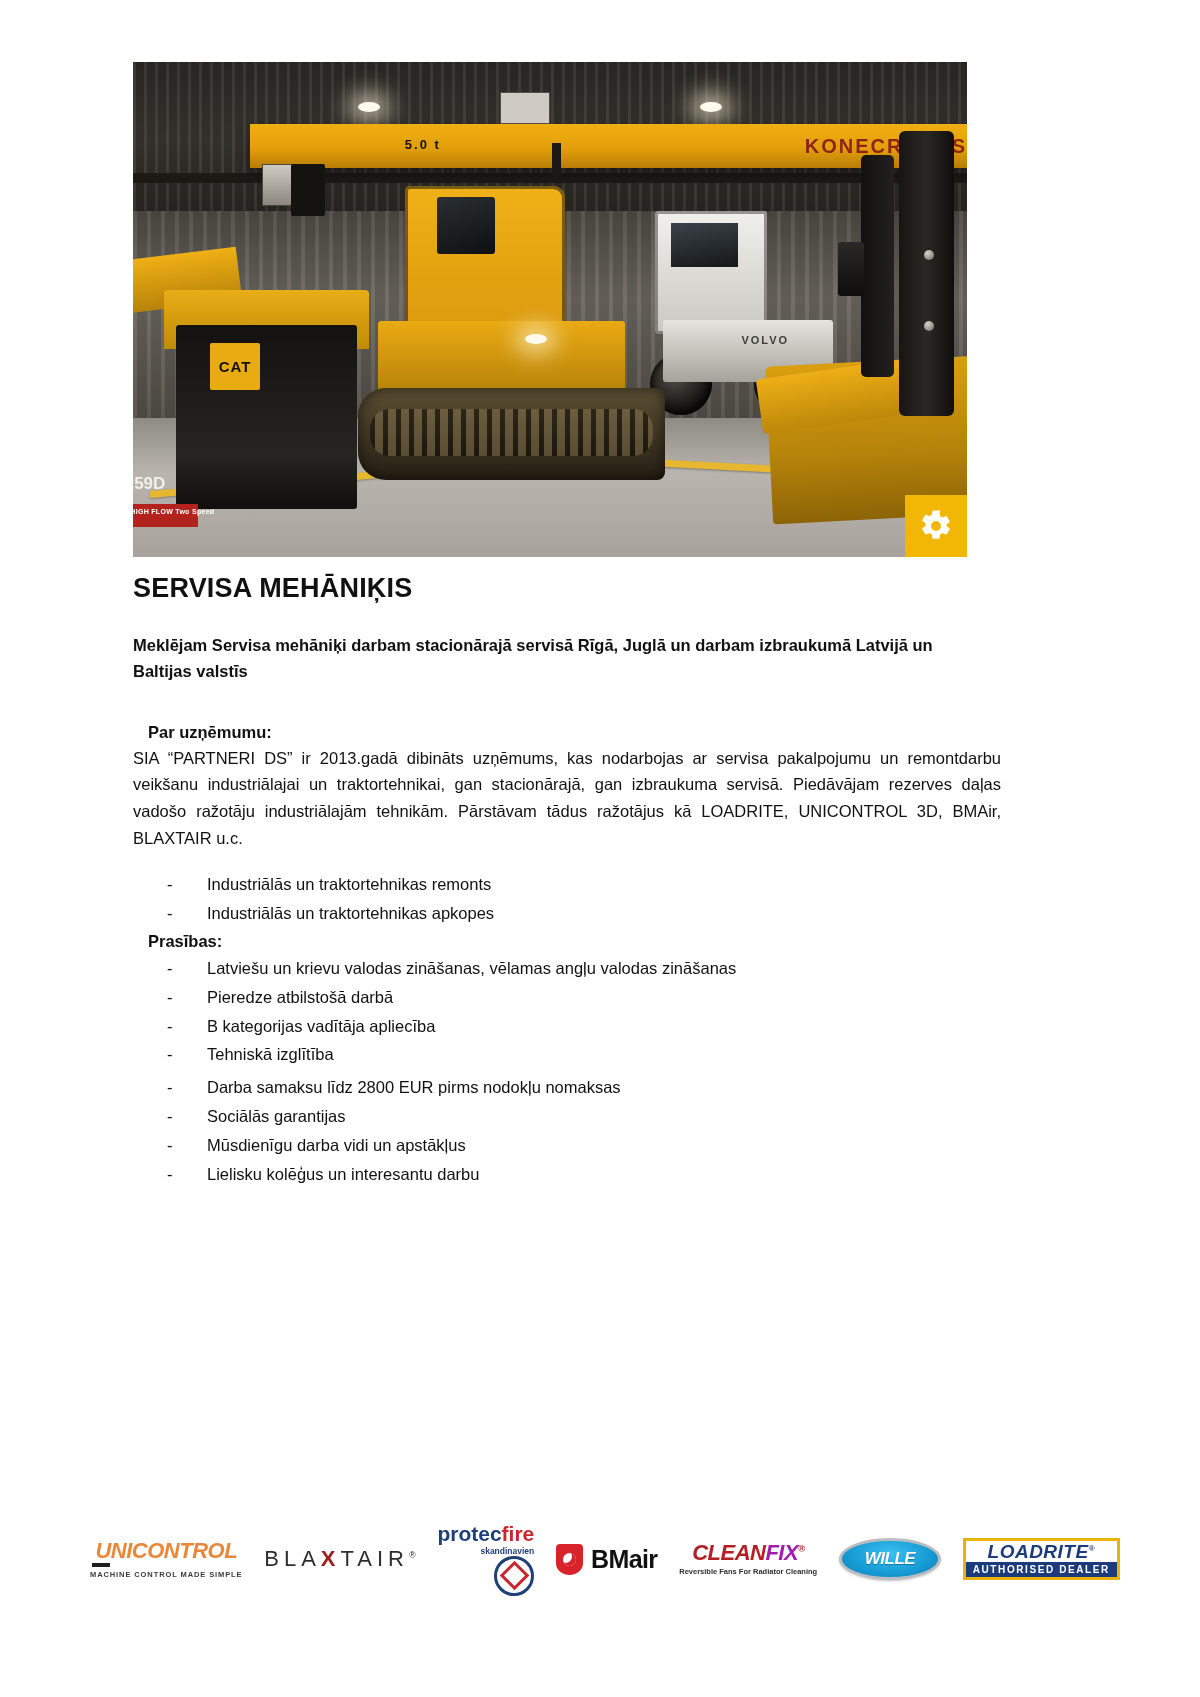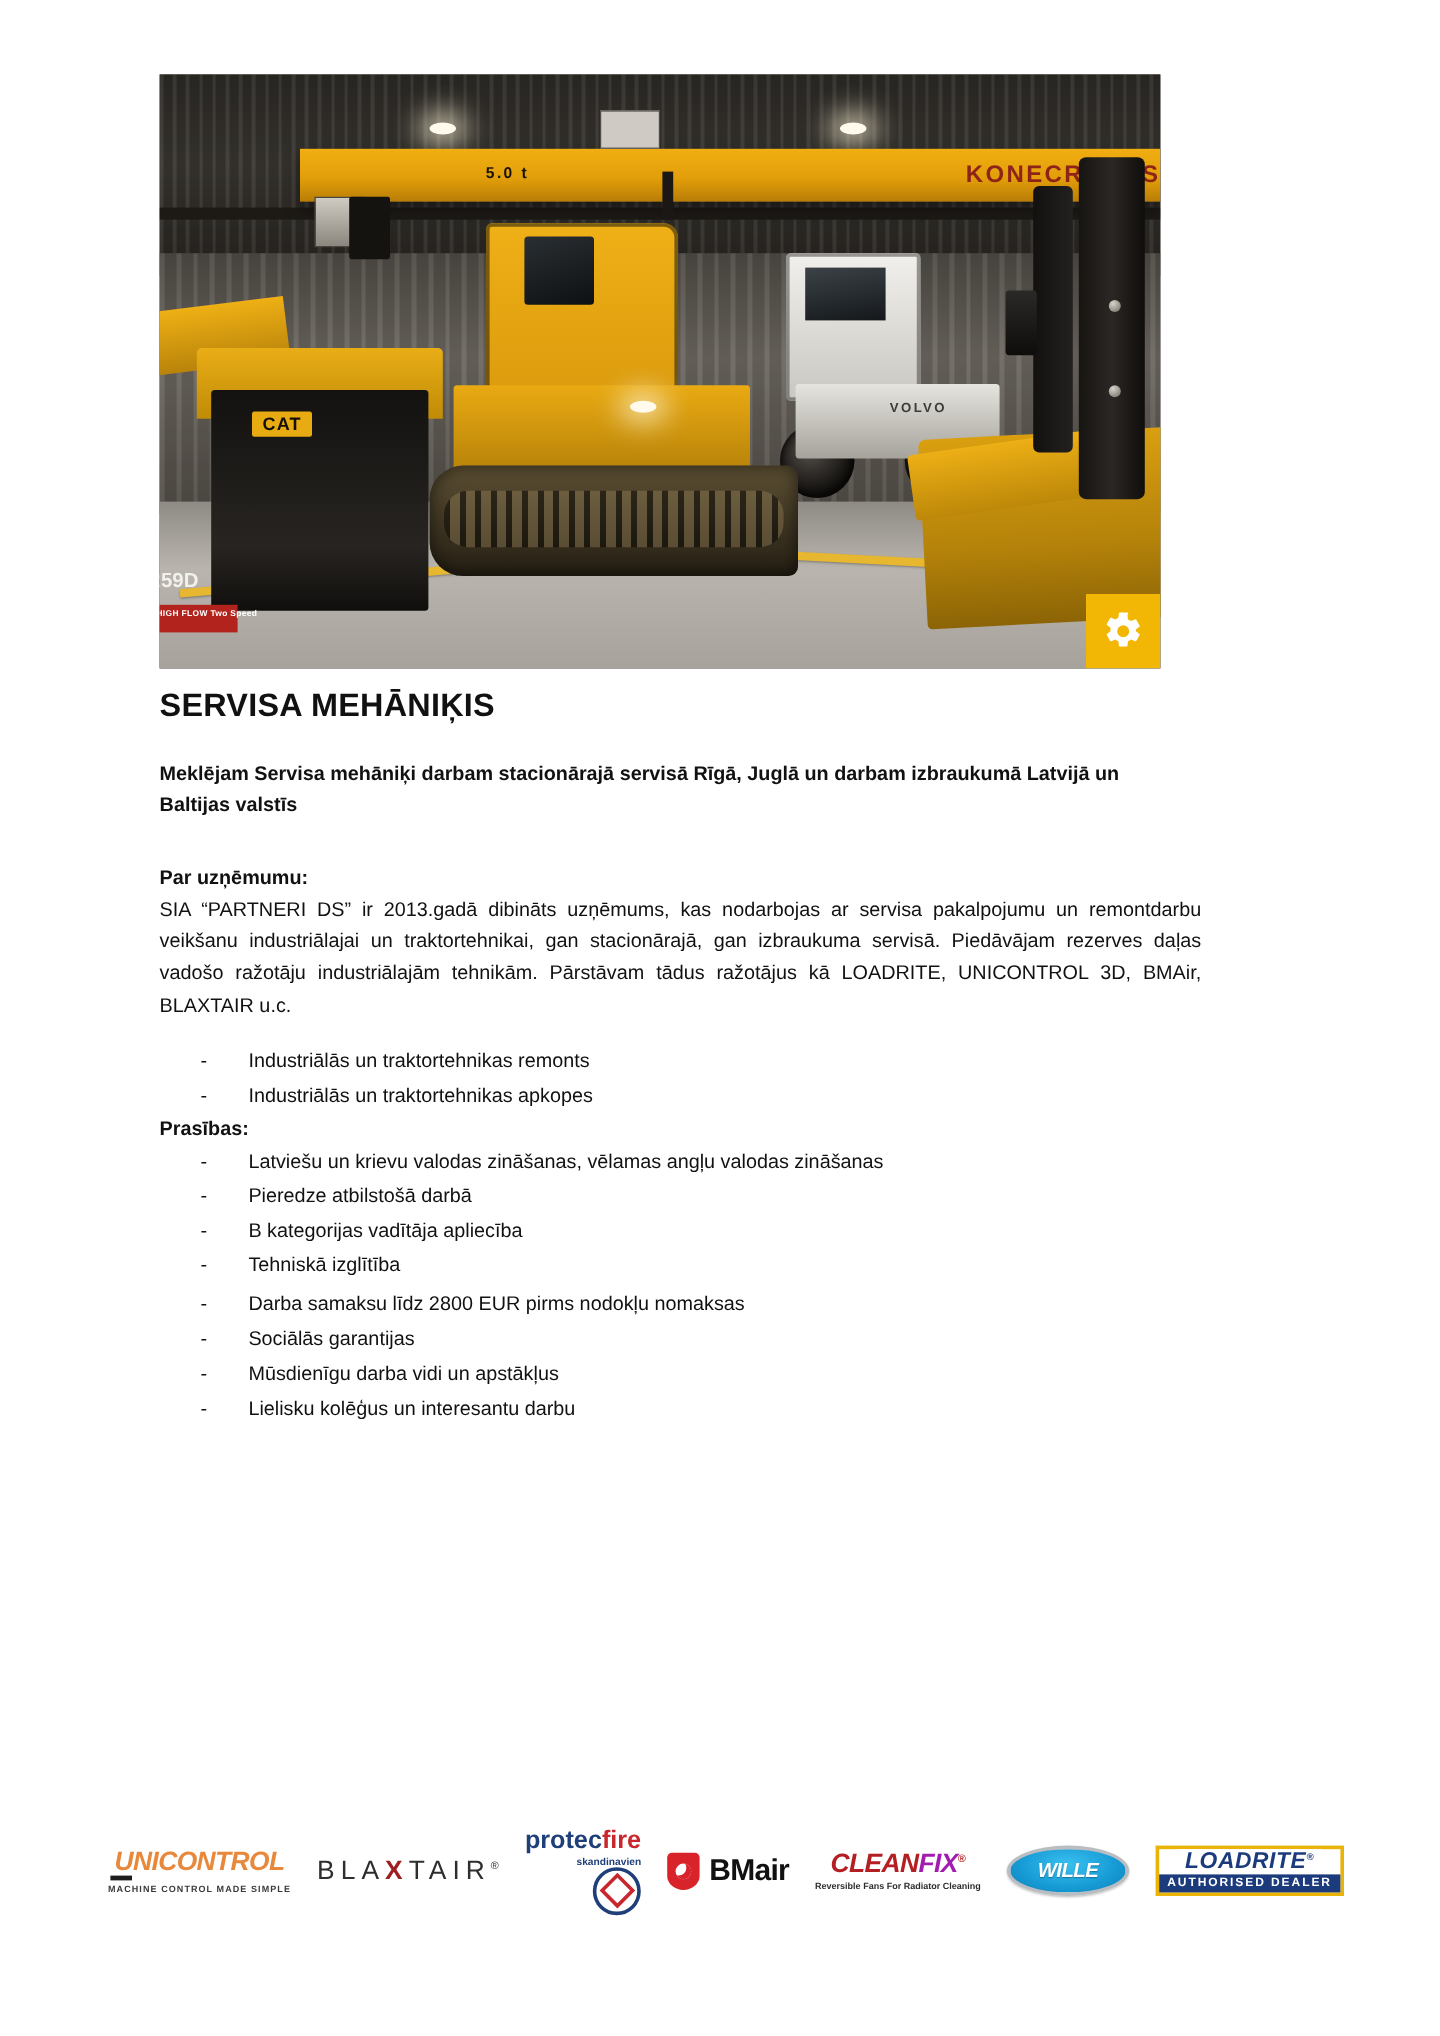--- a/index.html
+++ b/index.html
@@ -177,21 +177,21 @@
   }
   .cat-logo {
     position: absolute;
     left: 30%;
     top: 28%;
     background: #e8ab12;
     color: #141008;
     font-weight: bold;
     font-size: 15px;
     letter-spacing: 1px;
-    padding: 2px 9px;
+    padding: 15px 9px;
     border-radius: 2px;
   }
   .cat-model {
     position: absolute;
     left: 0%;
     top: 72%;
     width: 30%;
     color: #f2f0ec;
     font-weight: bold;
     font-size: 17px;
@@ -442,21 +442,21 @@
     font-weight: bold;
     line-height: 1.58;
     margin: 0 0 38px 0;
     color: #111111;
     max-width: 862px;
   }
 
   .sec-head {
     font-size: 16.5px;
     font-weight: bold;
-    margin: 0 0 3px 0;
+    margin: 0 0 3px 15px;
     color: #111111;
   }
 
   .para {
     font-size: 16.5px;
     line-height: 1.63;
     text-align: justify;
     margin: 0 0 18px 0;
     color: #111111;
   }

